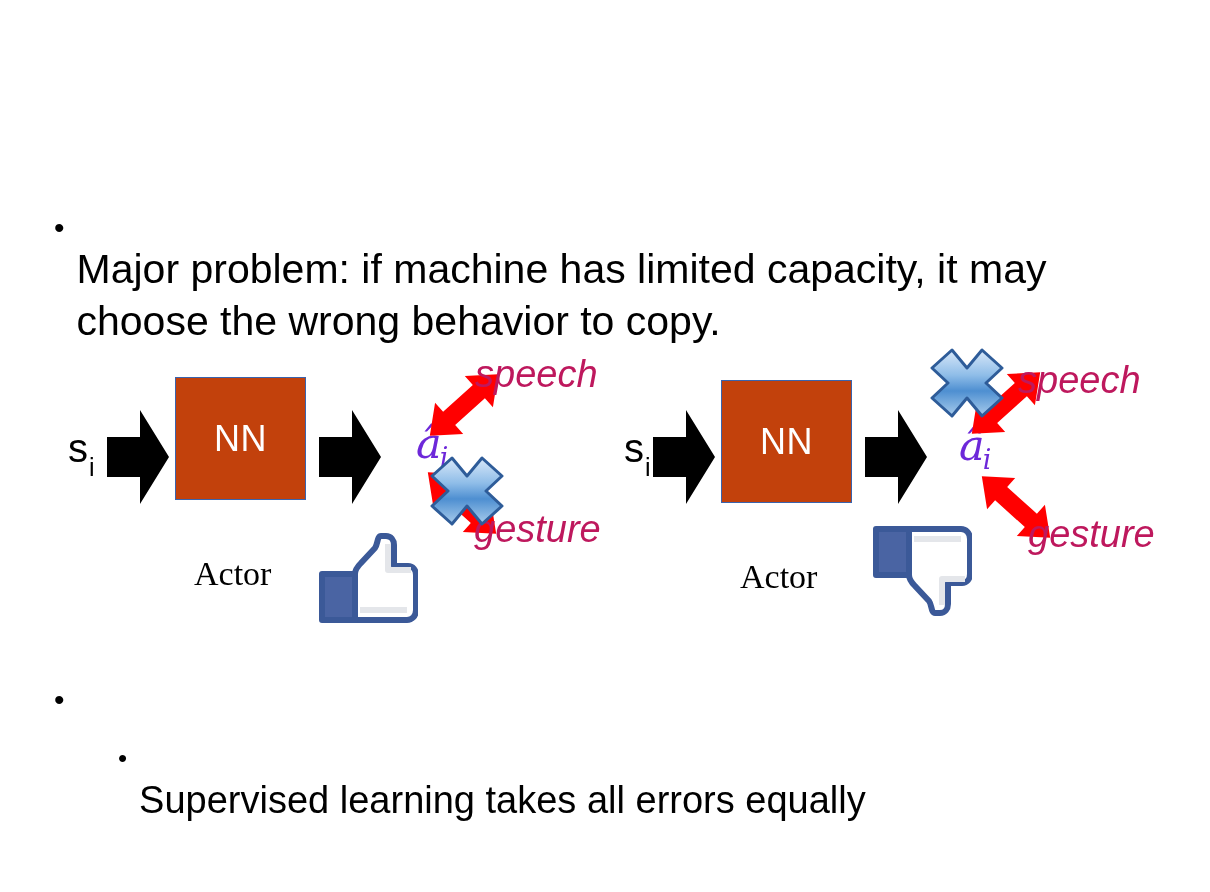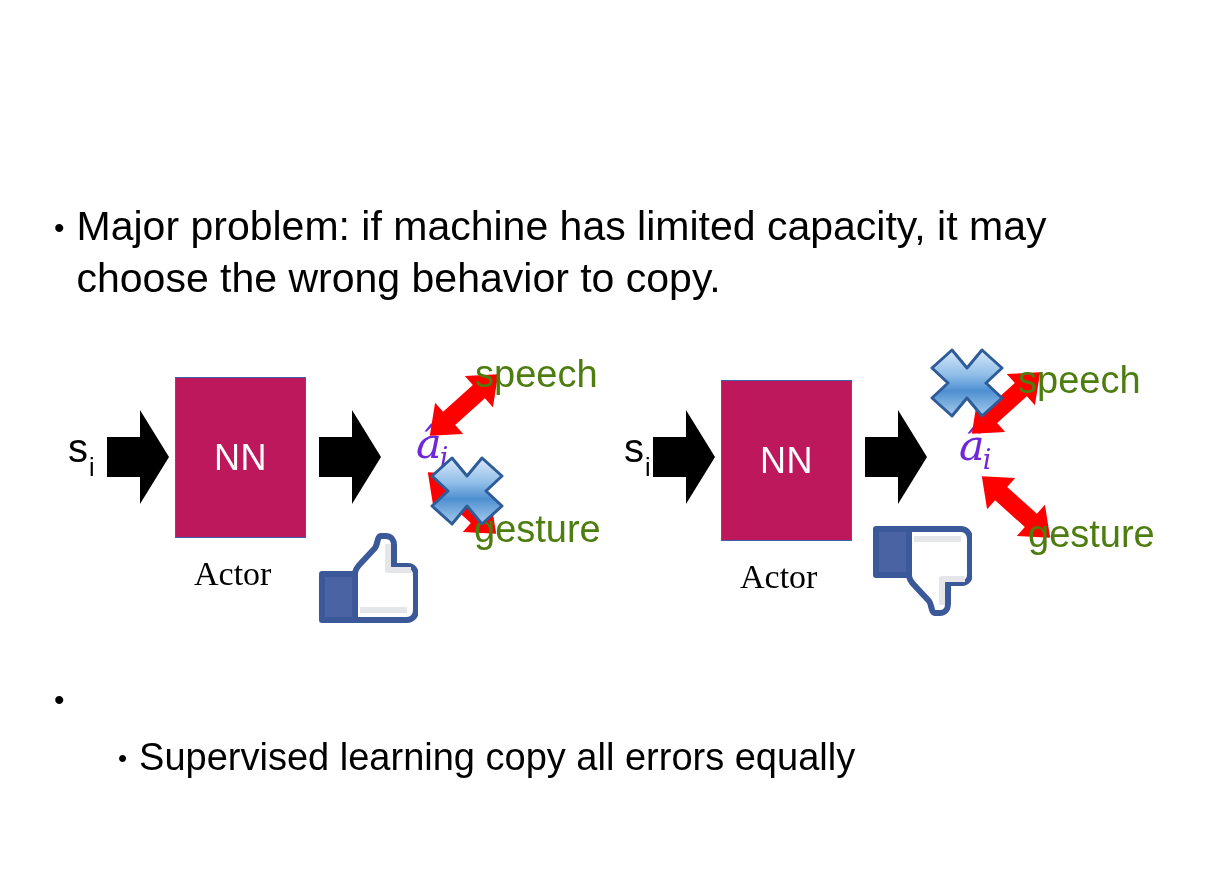--- a/index.html
+++ b/index.html
@@ -50,20 +50,21 @@
     line-height: 1;
     margin-right: 12px;
     position: relative;
     top: 13px;
   }
   .bullet-text {
     font-size: 41px;
     line-height: 1.28;
     font-family: "Liberation Sans", sans-serif;
     font-stretch: condensed;
+    margin-top: 43px;
   }
 
   #bullet-top {
     left: 54px;
     top: 200px;
     width: 1060px;
   }
   #bullet-top .bullet-text { max-width: 985px; }
 
   #bullet-bottom-1 {
@@ -109,22 +110,22 @@
 
   
   .block-arrow {
     width: 62px;
     height: 94px;
   }
 
   
   .nn-box {
     width: 131px;
-    height: 161px;
-    background: #be185d;
+    height: 123px;
+    background: #c2410c;
     border: 1.5px solid #3a63ad;
     display: flex;
     align-items: center;
     justify-content: center;
     box-sizing: border-box;
   }
   .nn-box .nn-label {
     color: #ffffff;
     font-size: 36px;
     font-family: "Liberation Sans", sans-serif;
@@ -151,23 +152,24 @@
     font-size: 27px;
     position: relative;
     top: 9px;
     left: -2px;
   }
 
   
   .out-label {
     font-size: 38px;
     font-family: "Liberation Sans", sans-serif;
-    color: #4d7c0f;
+    color: #be185d;
     white-space: nowrap;
     line-height: 1;
+    font-style: italic;
   }
 
   .red-arrow   { width: 120px; height: 110px; }
   .cross-icon  { width: 74px;  height: 70px;  }
   .thumb-icon  { width: 104px; height: 94px;  }
 </style>
 </head>
 <body>
 
 <div id="slide">
@@ -336,17 +338,17 @@
 
   <div class="bullet-block" id="bullet-bottom-1">
     <div class="bullet-row">
       <span class="bullet-dot">•</span>
     </div>
   </div>
 
   <div class="bullet-block" id="bullet-bottom-2">
     <div class="bullet-row">
       <span class="bullet-dot">•</span>
-      <span class="bullet-text">Supervised learning copy all errors equally</span>
+      <span class="bullet-text">Supervised learning takes all errors equally</span>
     </div>
   </div>
 
 </div>
 
 </body></html>

